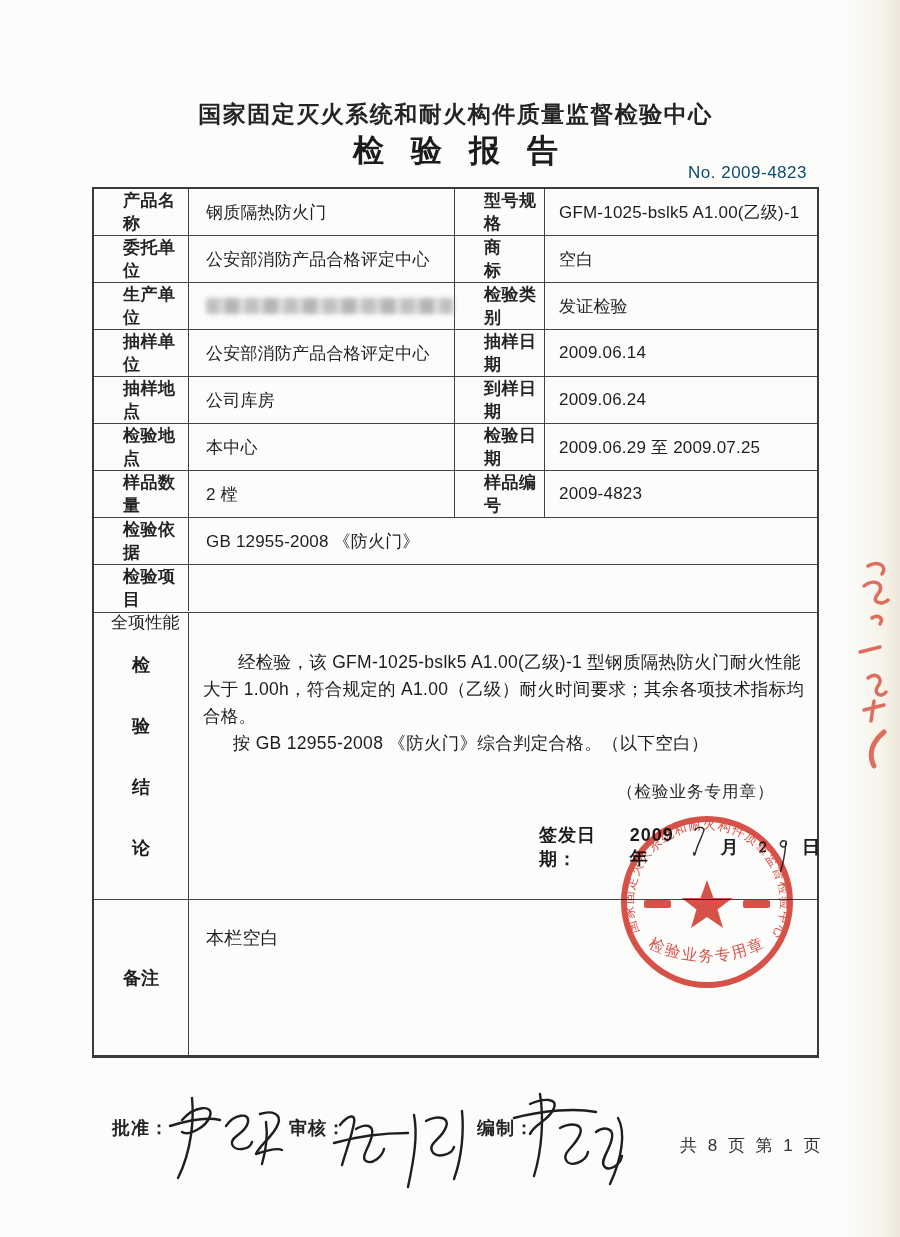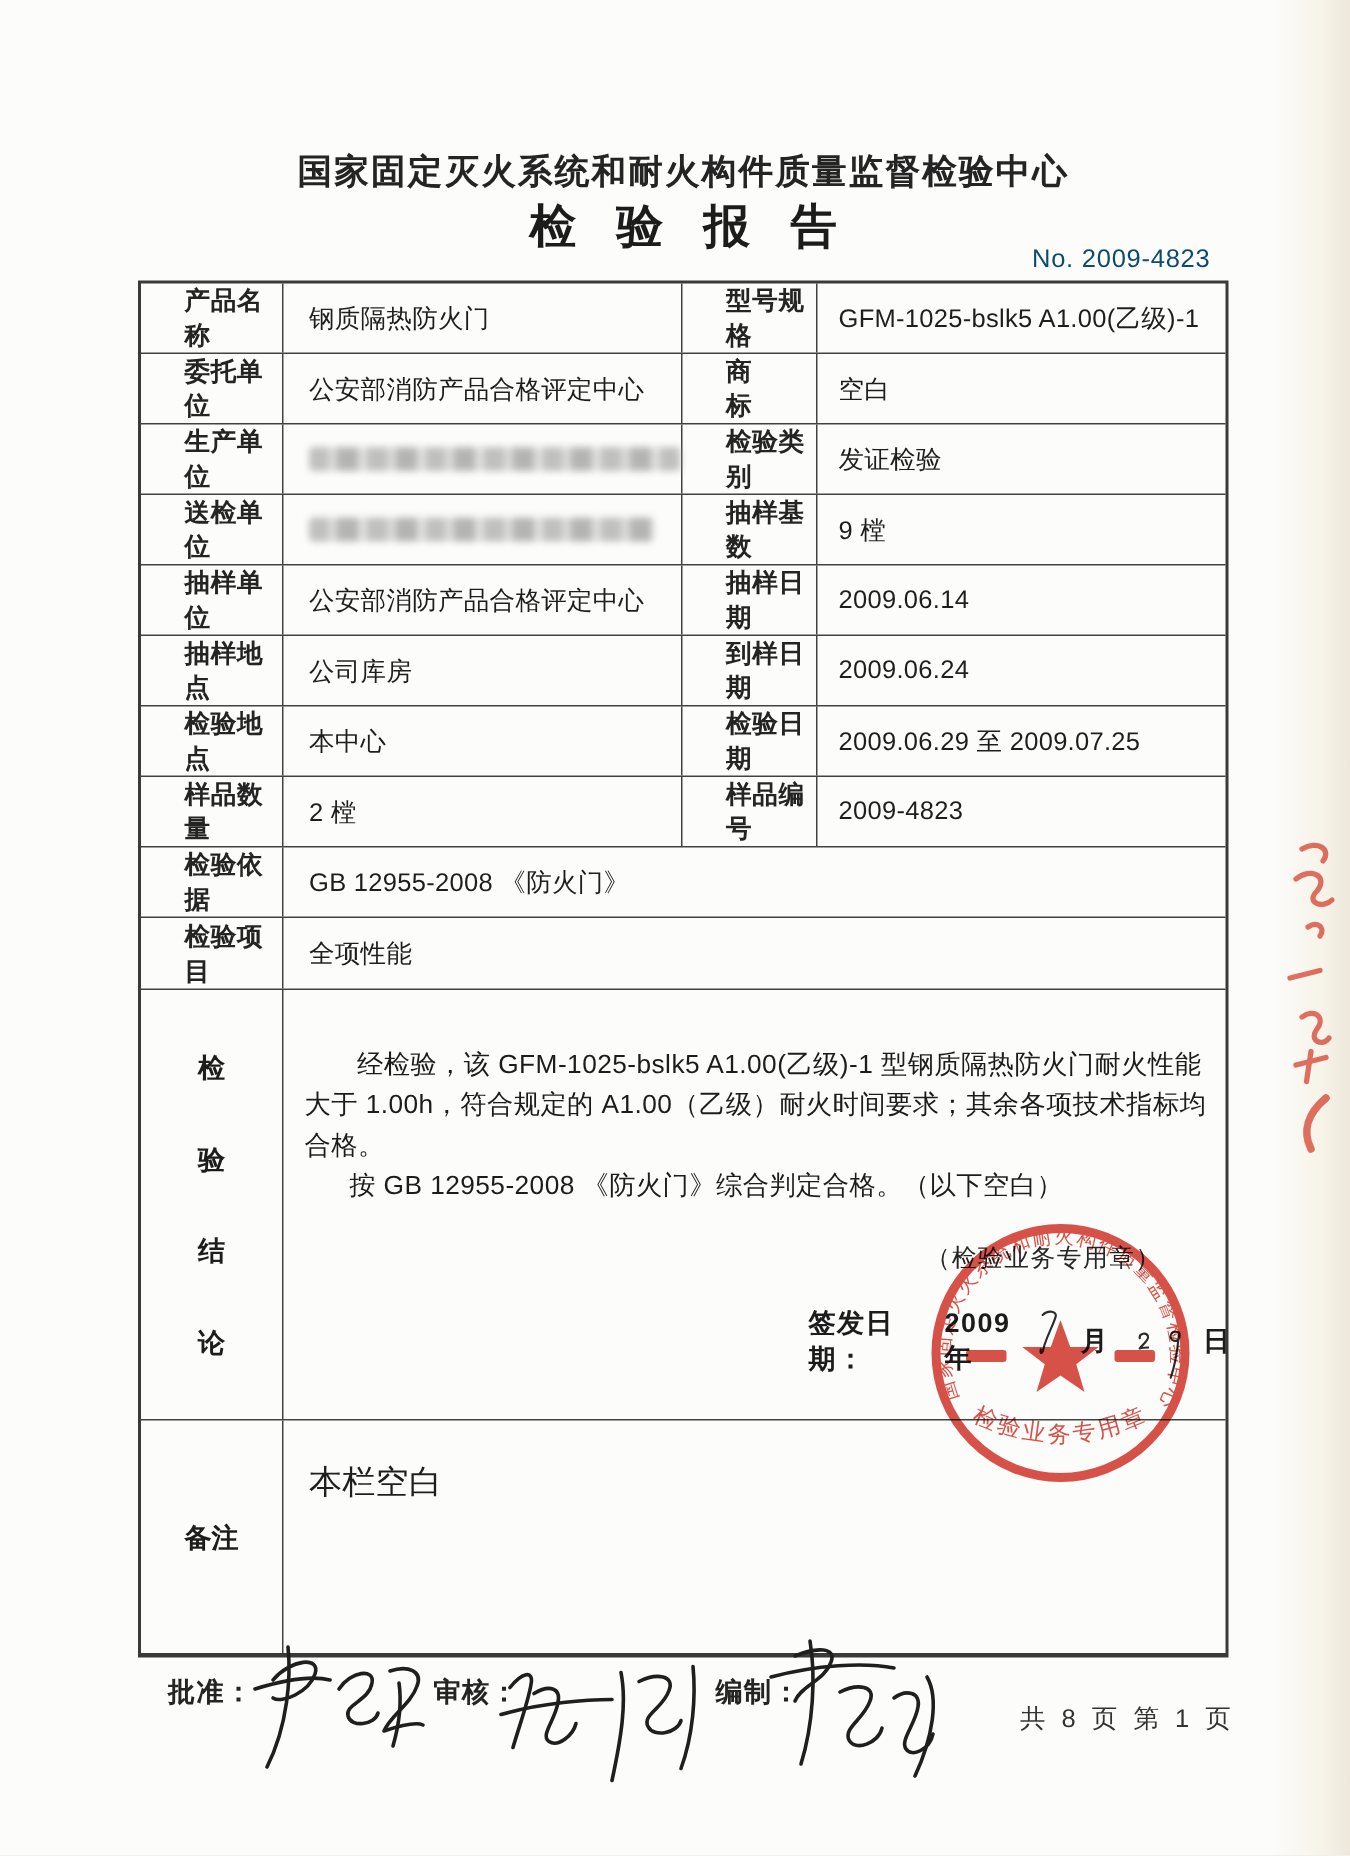--- a/index.html
+++ b/index.html
@@ -25,21 +25,21 @@
     border:2px solid #3a3a3a;border-bottom-width:3px;background:transparent;
   }
   .trow{display:flex;box-sizing:border-box;border-bottom:1.5px solid #424242;}
   .trow:last-child{border-bottom:none;}
   .cell{box-sizing:border-box;display:flex;align-items:center;padding-left:29px;}
   .c1{width:95px;justify-content:center;border-right:1.5px solid #424242;}
   .c2{width:266px;padding-left:17px;border-right:1.5px solid #424242;}
   .c3{width:90px;justify-content:center;border-right:1.5px solid #424242;}
   .c4{flex:1;padding-left:14px;}
   .cw{flex:1;padding-left:17px;}
-  .h47{height:47px;} .h48{height:48px;}
+  .h47{height:47px;} .h48{height:48px;flex-direction:column;}
   .lbl{font-size:17px;font-weight:600;letter-spacing:.5px;color:#242424;}
   .val{font-size:17px;letter-spacing:.2px;color:#1e1e1e;}
   .redacted{
     height:16px;border-radius:3px;filter:blur(2.6px);opacity:.5;
     background:repeating-linear-gradient(90deg,#858585 0 13px,#b9b9b9 13px 19px,#6f6f6f 19px 33px,#c4c4c4 33px 39px);
   }
   .rd1{width:248px;} .rd2{width:230px;}
   
   .concl-row{height:287px;}
   .concl-label{width:95px;border-right:1.5px solid #424242;display:flex;flex-direction:column;align-items:center;justify-content:center;gap:37px;box-sizing:border-box;}
@@ -52,21 +52,21 @@
   .stamp-note{position:absolute;left:428px;top:168px;font-size:16.5px;letter-spacing:1px;color:#262626;}
   .issue-line{position:absolute;left:350px;top:196px;display:flex;align-items:center;font-size:18px;font-weight:600;letter-spacing:1px;color:#1c1c1c;gap:12px;}
   .issue-line .yr{margin-left:20px;font-weight:600;}
   .hand{stroke:#2b2b2b;stroke-width:2.3;fill:none;stroke-linecap:round;stroke-linejoin:round;}
   .svg-month{margin:-10px 2px 0 6px;}
   .svg-two{margin:0 0 0 6px;}
   .svg-nine{margin:18px 2px 0 0;}
   
   .remark-row{height:155px;}
   .remark-label{width:95px;border-right:1.5px solid #424242;display:flex;align-items:center;justify-content:center;box-sizing:border-box;font-size:18px;font-weight:600;}
-  .remark-body{flex:1;padding:26px 0 0 17px;box-sizing:border-box;font-size:22px;align-items:flex-start;display:flex;}
+  .remark-body{flex:1;padding:26px 0 0 17px;box-sizing:border-box;font-size:18px;align-items:flex-start;display:flex;}
   
   .stamp{left:612px;top:810px;mix-blend-mode:multiply;opacity:.88;}
   .edge-stamp{left:838px;top:556px;mix-blend-mode:multiply;opacity:.8;}
   
   .sig-label{font-size:18px;font-weight:600;letter-spacing:1px;color:#242424;}
   .lab-approve{left:112px;top:1116px;}
   .lab-review{left:289px;top:1116px;}
   .lab-compile{left:477px;top:1116px;}
   .page-info{left:680px;top:1134px;font-size:17px;letter-spacing:3px;color:#333;}
   .sig{position:absolute;}
@@ -100,28 +100,20 @@
 
     <div class="trow h47">
       <div class="cell c1 lbl">生产单位</div>
       <div class="cell c2">
           <div class="redacted rd1"></div>
         </div>
       <div class="cell c3 lbl">检验类别</div>
       <div class="cell c4 val">发证检验</div>
     </div>
 
-    <div class="trow h47">
-      <div class="cell c1 lbl">送检单位</div>
-      <div class="cell c2">
-          <div class="redacted rd2"></div>
-        </div>
-      <div class="cell c3 lbl">抽样基数</div>
-      <div class="cell c4 val">9 樘</div>
-    </div>
 
     <div class="trow h47">
       <div class="cell c1 lbl">抽样单位</div>
       <div class="cell c2 val">公安部消防产品合格评定中心</div>
       <div class="cell c3 lbl">抽样日期</div>
       <div class="cell c4 val">2009.06.14</div>
     </div>
 
     <div class="trow h47">
       <div class="cell c1 lbl">抽样地点</div>

